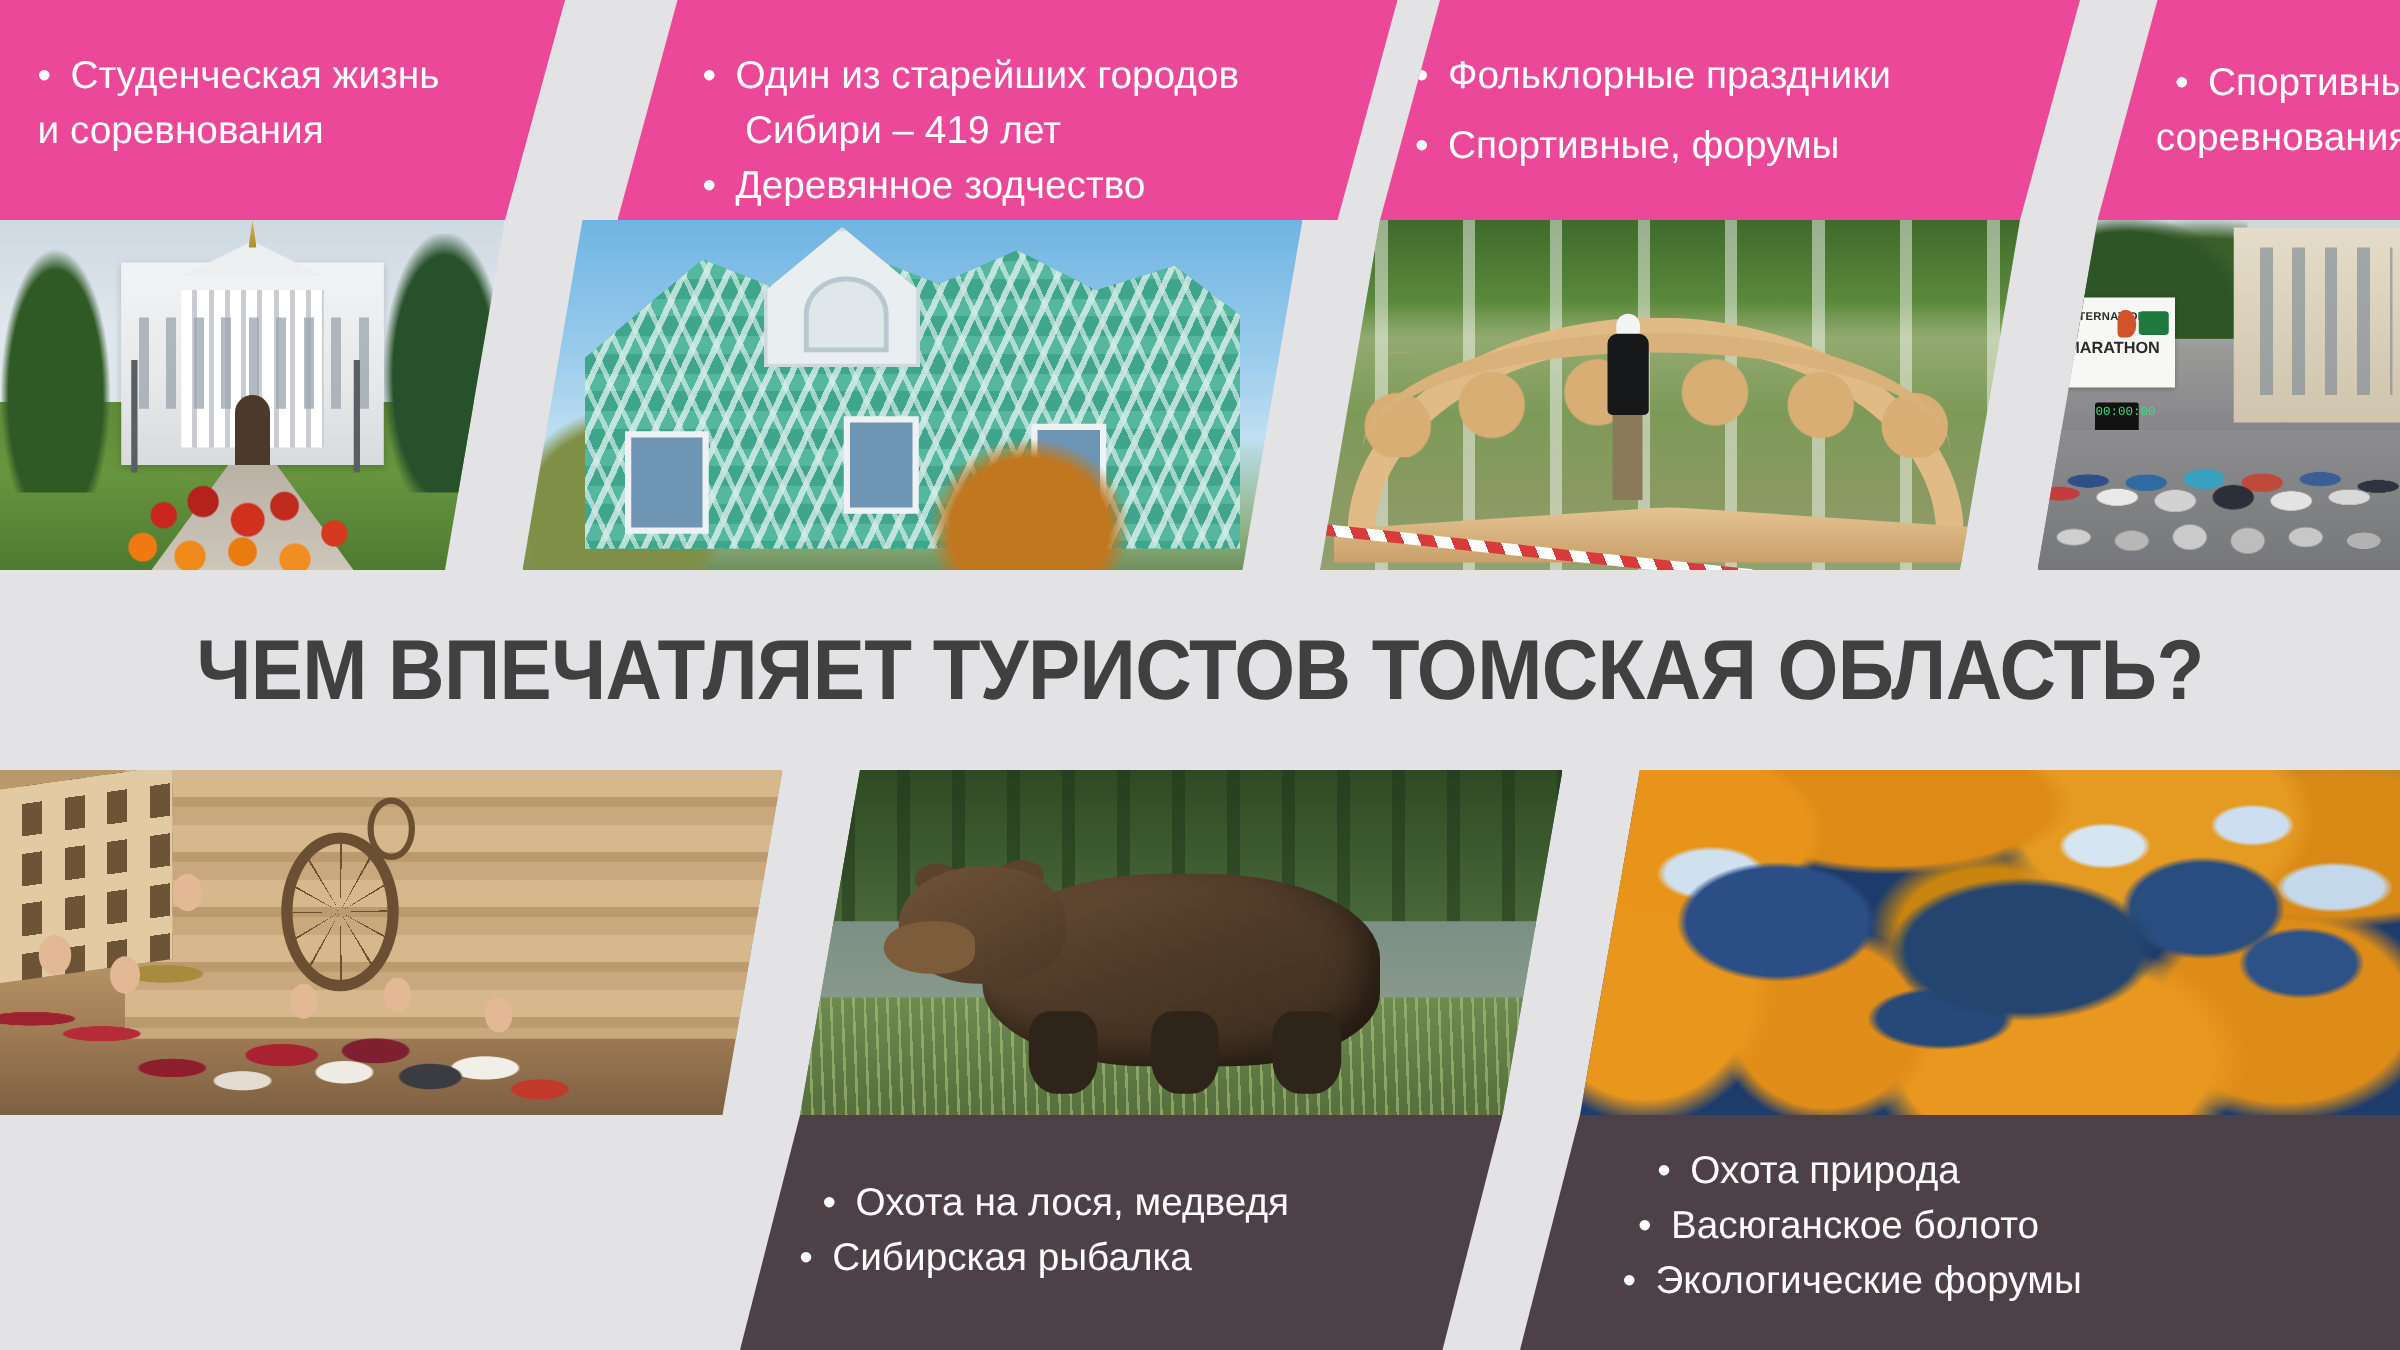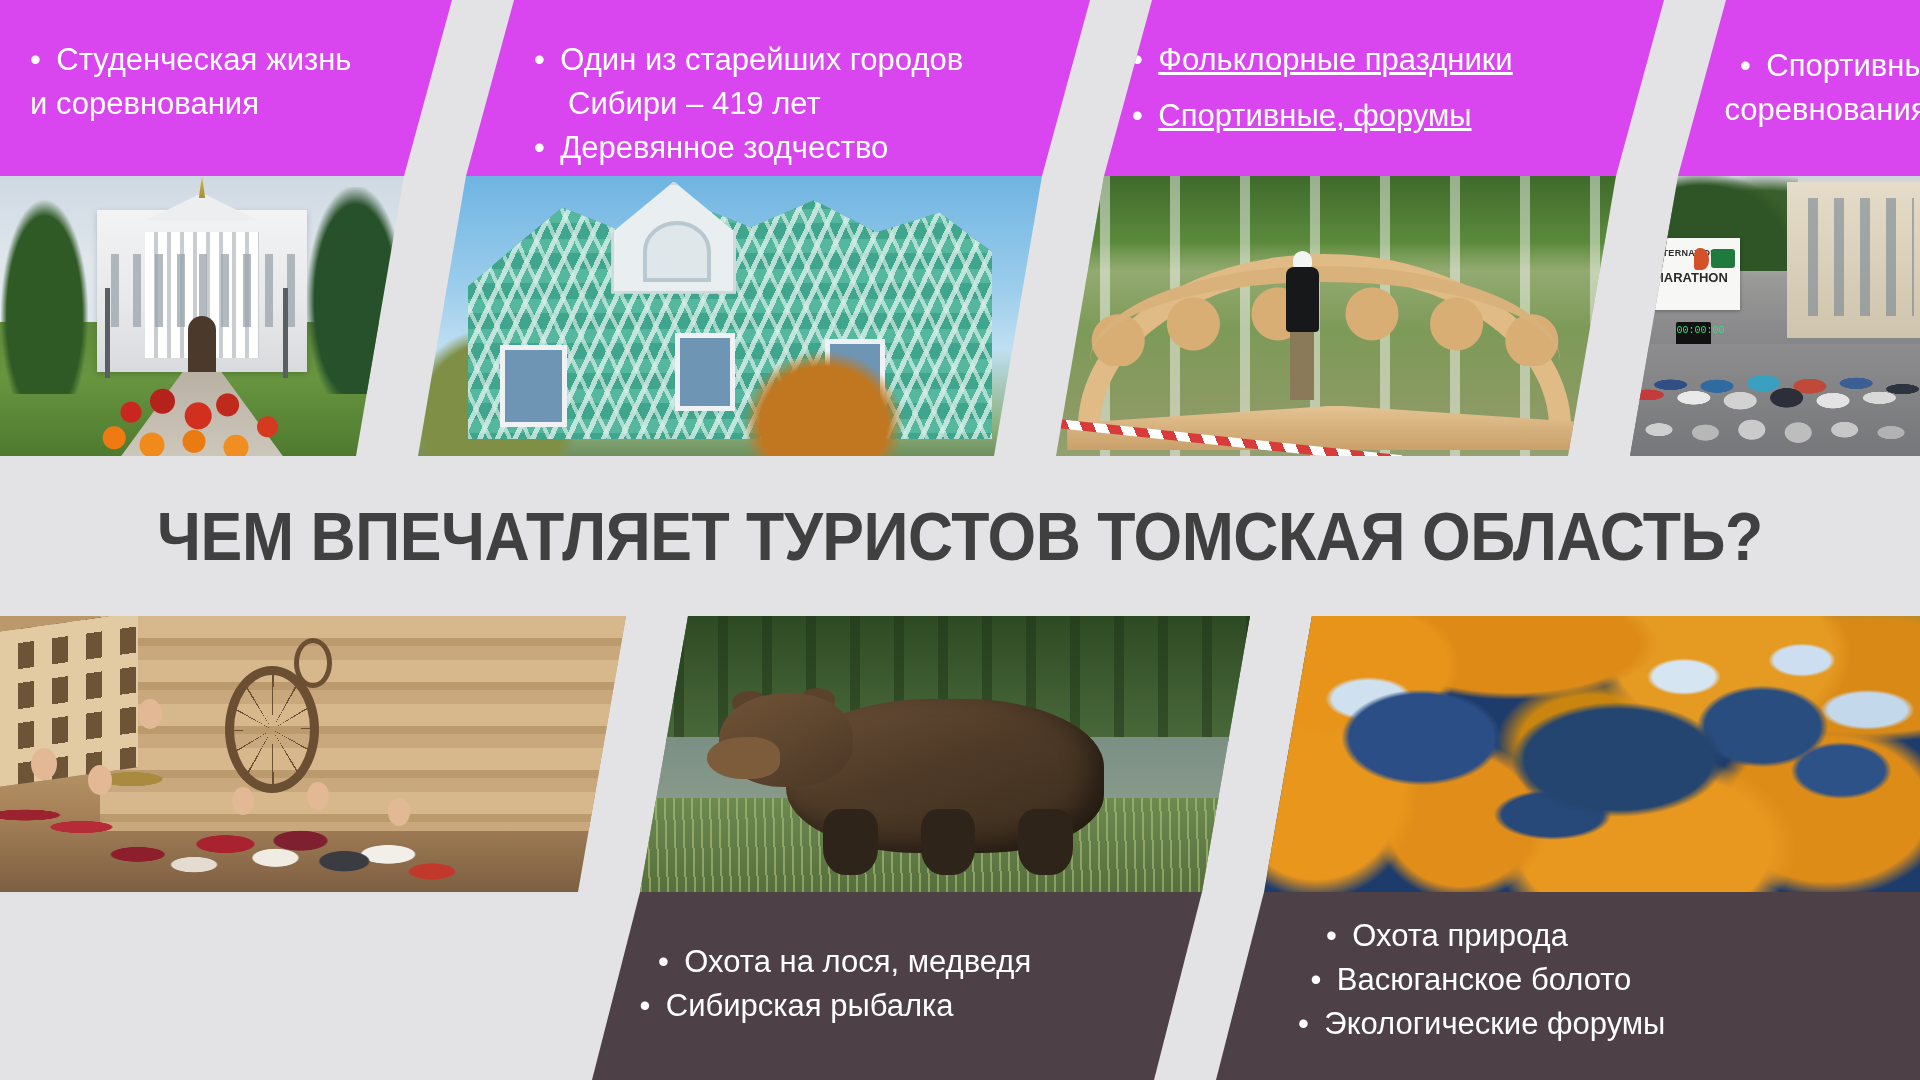--- a/index.html
+++ b/index.html
@@ -15,21 +15,21 @@
   .band-top-text   { top:0;   height:176px; }
   .band-top-imgs   { top:176px; height:280px; }
   .band-title      { top:456px; height:160px; background:#e3e3e5; }
   .band-bot-imgs   { top:616px; height:276px; }
   .band-bot-text   { top:892px; height:188px; }
 
   
   .cell{ position:absolute; top:0; height:100%; overflow:hidden; }
 
   
-  .tcell-top{ background:#d946ef; }
+  .tcell-top{ background:#ec4899; }
   .tcell-bot{ background:#4d4047; }
 
   .cell-txt{
     position:absolute;
     color:#ffffff;
     font-size:31px;
     line-height:1.42;
     white-space:nowrap;
   }
   .cell-txt div{ white-space:nowrap; }
@@ -380,30 +380,30 @@
 
   <div class="band band-top-text">
 
     <div class="cell tcell-top" style="left:0px;width:452px;clip-path:polygon(0 0,452px 0,404px 176px,0 176px);">
       <div class="cell-txt" style="left:30px;top:38px;">
         <div><span class="bullet">•</span><span>Студенческая  жизнь</span></div>
         <div><span>и соревнования</span></div>
       </div>
     </div>
 
-    <div class="cell tcell-top" style="left:466px;width:624px;clip-path:polygon(48px 0,624px 0,576px 176px,0 176px);">
+    <div class="cell tcell-top" style="left:494px;width:624px;clip-path:polygon(48px 0,624px 0,576px 176px,0 176px);">
       <div class="cell-txt" style="left:68px;top:38px;">
         <div><span class="bullet">•</span><span>Один из старейших городов</span></div>
         <div style="padding-left:1.1em;"><span>Сибири – 419 лет</span></div>
         <div style="padding-left:-0.2em;"><span class="bullet">•</span><span>Деревянное  зодчество</span></div>
       </div>
     </div>
 
     <div class="cell tcell-top" style="left:1104px;width:560px;clip-path:polygon(48px 0,560px 0,512px 176px,0 176px);">
-      <div class="cell-txt" style="left:28px;top:38px;text-decoration:underline;">
+      <div class="cell-txt" style="left:28px;top:38px;">
         <div><span class="bullet">•</span><span>Фольклорные праздники</span></div>
         <div style="margin-top:12px;"><span class="bullet">•</span><span>Спортивные, форумы</span></div>
       </div>
     </div>
 
     <div class="cell tcell-top" style="left:1678px;width:242px;clip-path:polygon(48px 0,242px 0,242px 176px,0 176px);">
       <div class="cell-txt" style="left:62px;top:44px;">
         <div><span class="bullet">•</span><span>Спортивные</span></div>
         <div style="margin-left:-0.5em;"><span>соревнования</span></div>
       </div>

